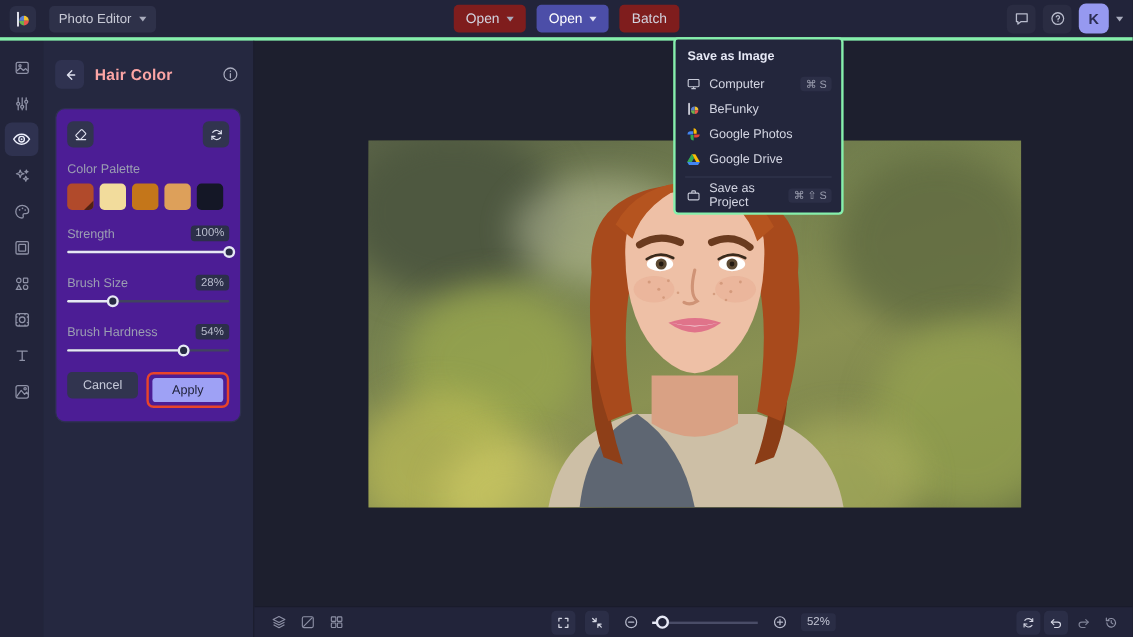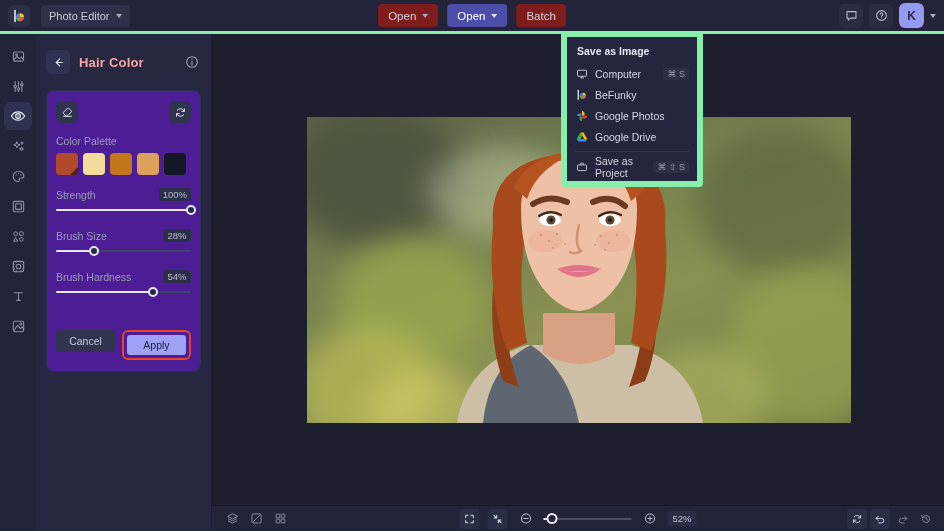--- a/index.html
+++ b/index.html
@@ -99,21 +99,21 @@
     font-size:9.5px; color:#b9bccd; background:#2c2f4a;
     border-radius:3px; padding:1px 4px; min-width:28px; text-align:center;
   }
   .track { position:relative; height:12px; margin-top:3px; }
   .track .bar-bg { position:absolute; top:5px; left:0; right:0; height:2px; background:#41445f; border-radius:1px; }
   .track .bar-fill { position:absolute; top:5px; left:0; height:2px; background:#e6e8f5; border-radius:1px; }
   .track .knob {
     position:absolute; top:1px; width:10px; height:10px; border-radius:50%;
     background:#272a44; border:2px solid #e6e8f5; transform:translateX(-5px); cursor:pointer;
   }
-  .btn-row { display:flex; gap:7px; margin-top:32px; }
+  .btn-row { display:flex; gap:7px; margin-top:12px; }
   .btn-cancel {
     flex:1; height:22px; border-radius:4px; background:#31344f; border:none;
     color:#c7cada; font-size:10.5px; cursor:pointer; font-family:inherit;
   }
   .apply-wrap { flex:1; position:relative; padding:3px; border:2px solid #e8442a; border-radius:6px; }
   .btn-apply {
     width:100%; height:20px; border-radius:3px; background:#9ea1f5; border:none;
     color:#20223a; font-size:10.5px; cursor:pointer; font-family:inherit;
   }
 
@@ -125,21 +125,21 @@
   .photo {
     position:absolute; left:95px; top:83px; width:544px; height:306px;
     overflow:hidden; background:#3c4233;
   }
   .bg-blur { position:absolute; inset:0; }
   .bg-blur .b { position:absolute; border-radius:50%; filter:blur(14px); }
 
   
   .menu {
     position:absolute; left:561px; top:31px; width:142px;
-    background:#23263c; border:6px solid #86efac; border-radius:4px;
+    background:#23263c; border:2px solid #86efac; border-radius:4px;
     padding:5px 0 4px 0; z-index:30;
   }
   .menu-head { font-size:10.5px; color:#e6e8f5; font-weight:bold; padding:3px 10px 6px 10px; }
   .menu-item {
     display:flex; align-items:center; height:21px; padding:0 8px;
     font-size:10.5px; color:#d4d6e3; cursor:pointer; gap:7px;
   }
   .mi-ico { width:13px; display:flex; align-items:center; justify-content:center; flex:none; }
   .mi-label { flex:1; }
   .kbd { font-size:9px; color:#9a9dae; background:#2c2f47; border-radius:3px; padding:1px 4px; }

